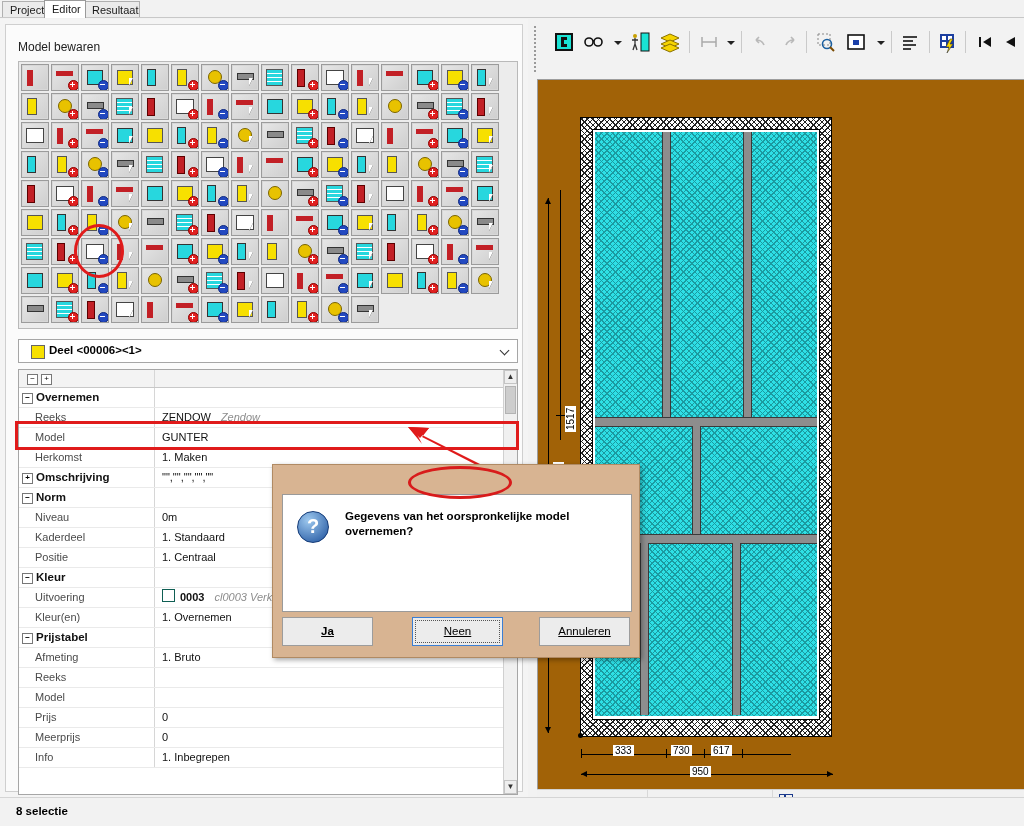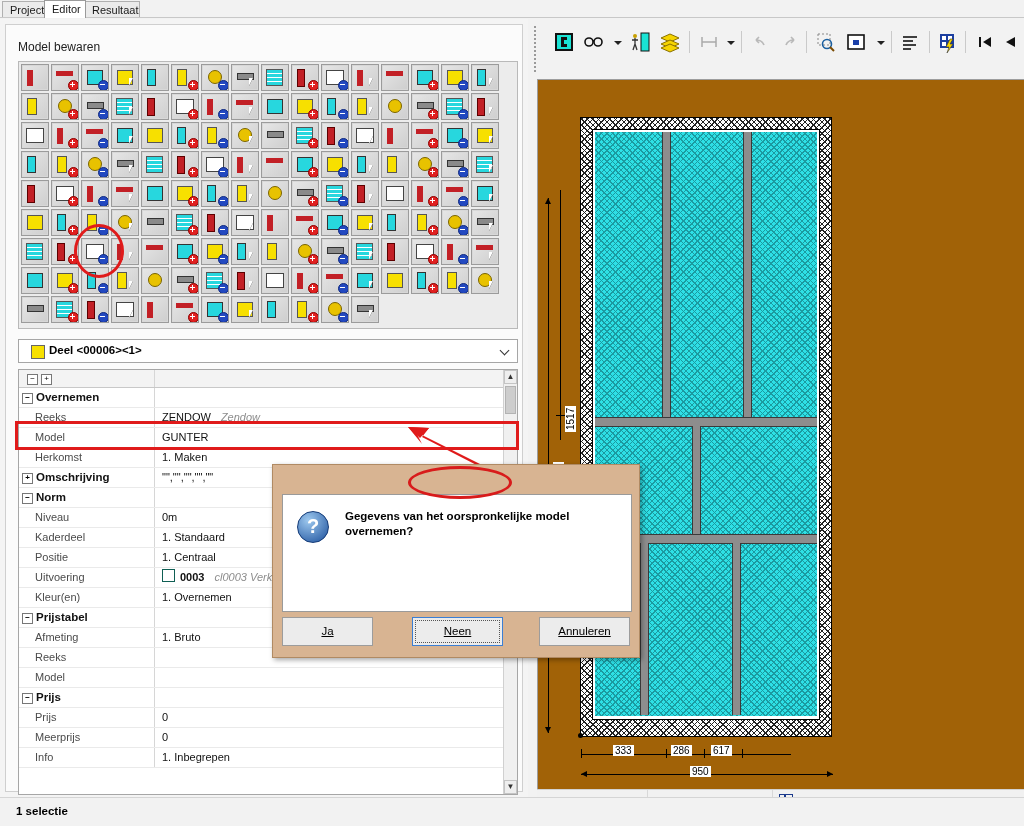--- a/index.html
+++ b/index.html
@@ -232,20 +232,24 @@
               <div class="c2"><span>0m</span></div>
             </div>
             <div class="grow sub">
               <div class="c1"><span>Kaderdeel</span></div>
               <div class="c2"><span>1. Standaard</span></div>
             </div>
             <div class="grow sub">
               <div class="c1"><span>Positie</span></div>
               <div class="c2"><span>1. Centraal</span></div>
             </div>
+            <div class="grow cat">
+              <div class="c1"><span class="exp">−</span><span>Kleur</span></div>
+              <div class="c2"><span></span></div>
+            </div>
             <div class="grow sub">
               <div class="c1"><span>Uitvoering</span></div>
               <div class="c2"><span class="swbox"></span><span style="font-weight: bold;">0003</span><span class="ital">cl0003 Verke</span></div>
             </div>
             <div class="grow sub">
               <div class="c1"><span>Kleur(en)</span></div>
               <div class="c2"><span>1. Overnemen</span></div>
             </div>
             <div class="grow cat">
               <div class="c1"><span class="exp">−</span><span>Prijstabel</span></div>
@@ -254,24 +258,20 @@
             <div class="grow sub">
               <div class="c1"><span>Afmeting</span></div>
               <div class="c2"><span>1. Bruto</span></div>
             </div>
             <div class="grow sub">
               <div class="c1"><span>Reeks</span></div>
               <div class="c2"><span></span></div>
             </div>
             <div class="grow sub">
               <div class="c1"><span>Model</span></div>
-              <div class="c2"><span></span></div>
-            </div>
-            <div class="grow cat">
-              <div class="c1"><span class="exp">−</span><span>Prijs</span></div>
               <div class="c2"><span></span></div>
             </div>
             <div class="grow sub">
               <div class="c1"><span>Prijs</span></div>
               <div class="c2"><span>0</span></div>
             </div>
             <div class="grow sub">
               <div class="c1"><span>Meerprijs</span></div>
               <div class="c2"><span>0</span></div>
             </div>
@@ -435,21 +435,21 @@
         <div class="arrowl" style="left:7px;top:118px;border-top:none;border-bottom:6px solid #000;border-left:3px solid transparent;border-right:3px solid transparent;"></div>
         <div class="arrowl" style="left:7px;top:647px;border-bottom:none;border-top:6px solid #000;border-left:3px solid transparent;border-right:3px solid transparent;"></div>
         <div class="dimtxt vert" style="left:15px;top:408px;">2300</div>
 
         <div class="dimline" style="left:43px;top:674px;width:210px;height:1px;"></div>
         <div class="tick" style="left:43px;top:669px;"></div>
         <div class="tick" style="left:128px;top:669px;"></div>
         <div class="tick" style="left:166px;top:669px;"></div>
         <div class="tick" style="left:204px;top:669px;"></div>
         <div class="dimtxt" style="left:75px;top:665px;">333</div>
-        <div class="dimtxt" style="left:133px;top:665px;">286</div>
+        <div class="dimtxt" style="left:133px;top:665px;">730</div>
         <div class="dimtxt" style="left:173px;top:665px;">617</div>
 
         <div class="dimline" style="left:43px;top:694px;width:252px;height:1px;"></div>
         <div class="arrowl" style="left:43px;top:691px;"></div>
         <div class="arrowr" style="left:289px;top:691px;"></div>
         <div class="dimtxt" style="left:152px;top:686px;">950</div>
       </div>
     </div>
 
     <div class="rstatus">
@@ -459,28 +459,28 @@
       <div class="txt">1x &lt;00006&gt; ... [ZENDOW]</div>
     </div>
   </div>
 
   <div class="dlg">
     <div class="body">
       <span class="qicon">?</span>
       <div class="msg">Gegevens van het oorspronkelijke model overnemen?</div>
     </div>
     <div class="btnrow">
-      <div class="dbtn" style="left:0;"><u>Ja</u></div>
+      <div class="dbtn" style="left:0;font-weight:bold;"><u>Ja</u></div>
       <div class="dbtn focus" style="left:130px;"><u>Neen</u></div>
       <div class="dbtn" style="left:257px;"><u>Annuleren</u></div>
     </div>
   </div>
   <div class="dlgellipse"></div>
 
   <svg class="annot-arrow" viewBox="0 0 130 60">
     <path d="M118 50 L46 14 L52 26 L38 9 L59 10 L52 19 L124 56z" fill="#e01b1b"></path>
     <path d="M38 9 L59 10 L50 20z" fill="#e01b1b"></path>
   </svg>
 
 <div class="statusbar">
-      <div class="t">1 selectie</div>
+      <div class="t">8 selectie</div>
     </div>
   </div>
 
 </body></html>

